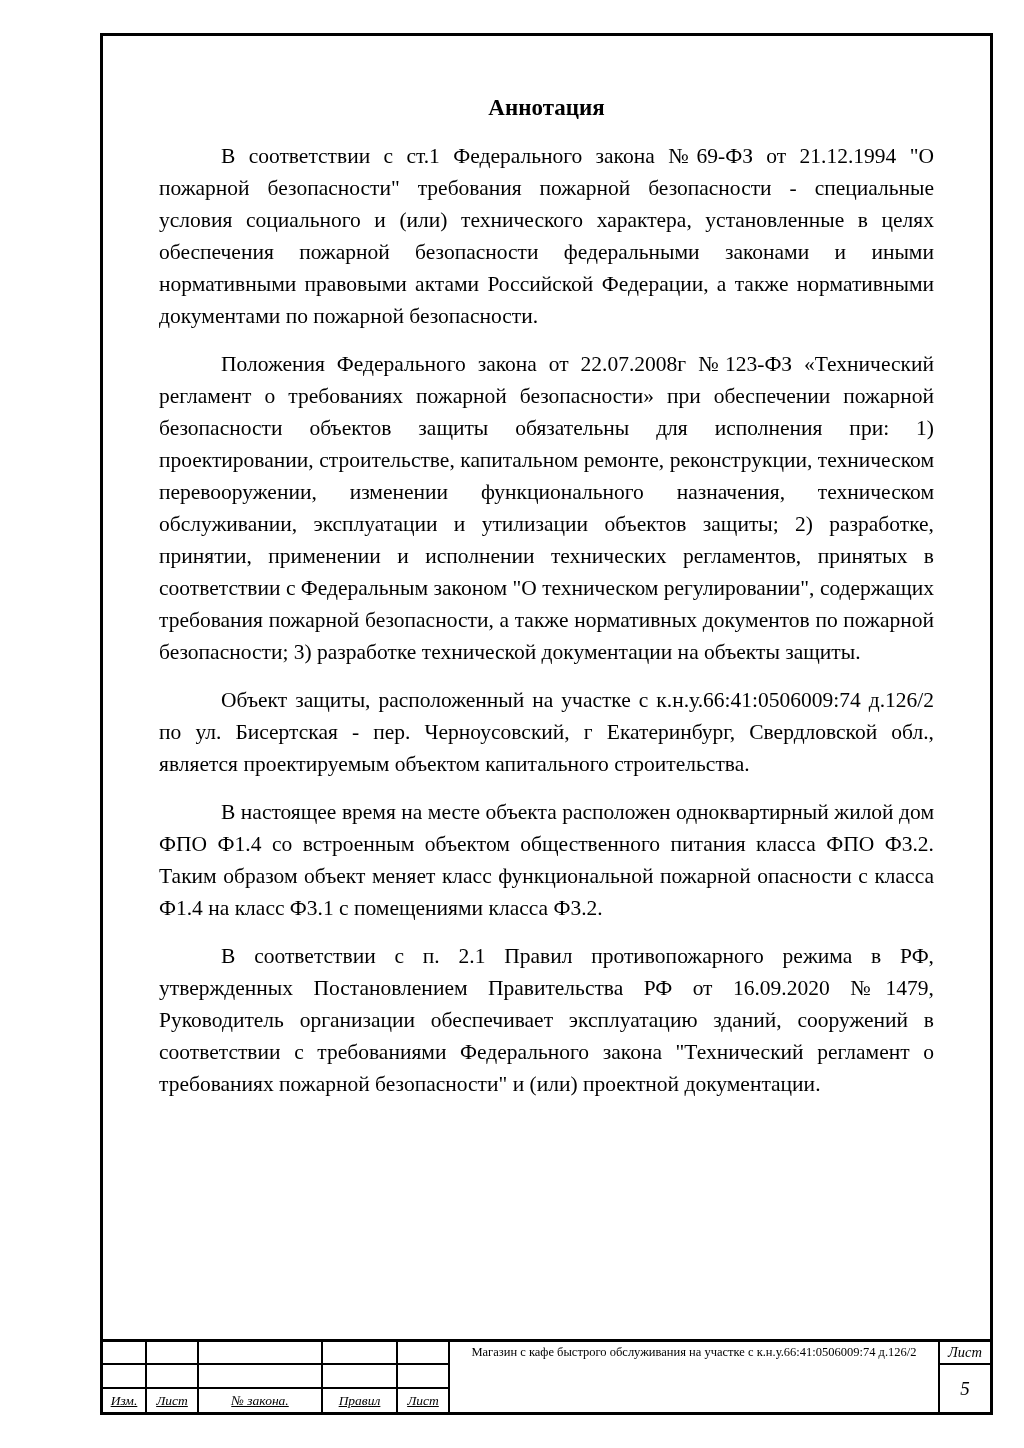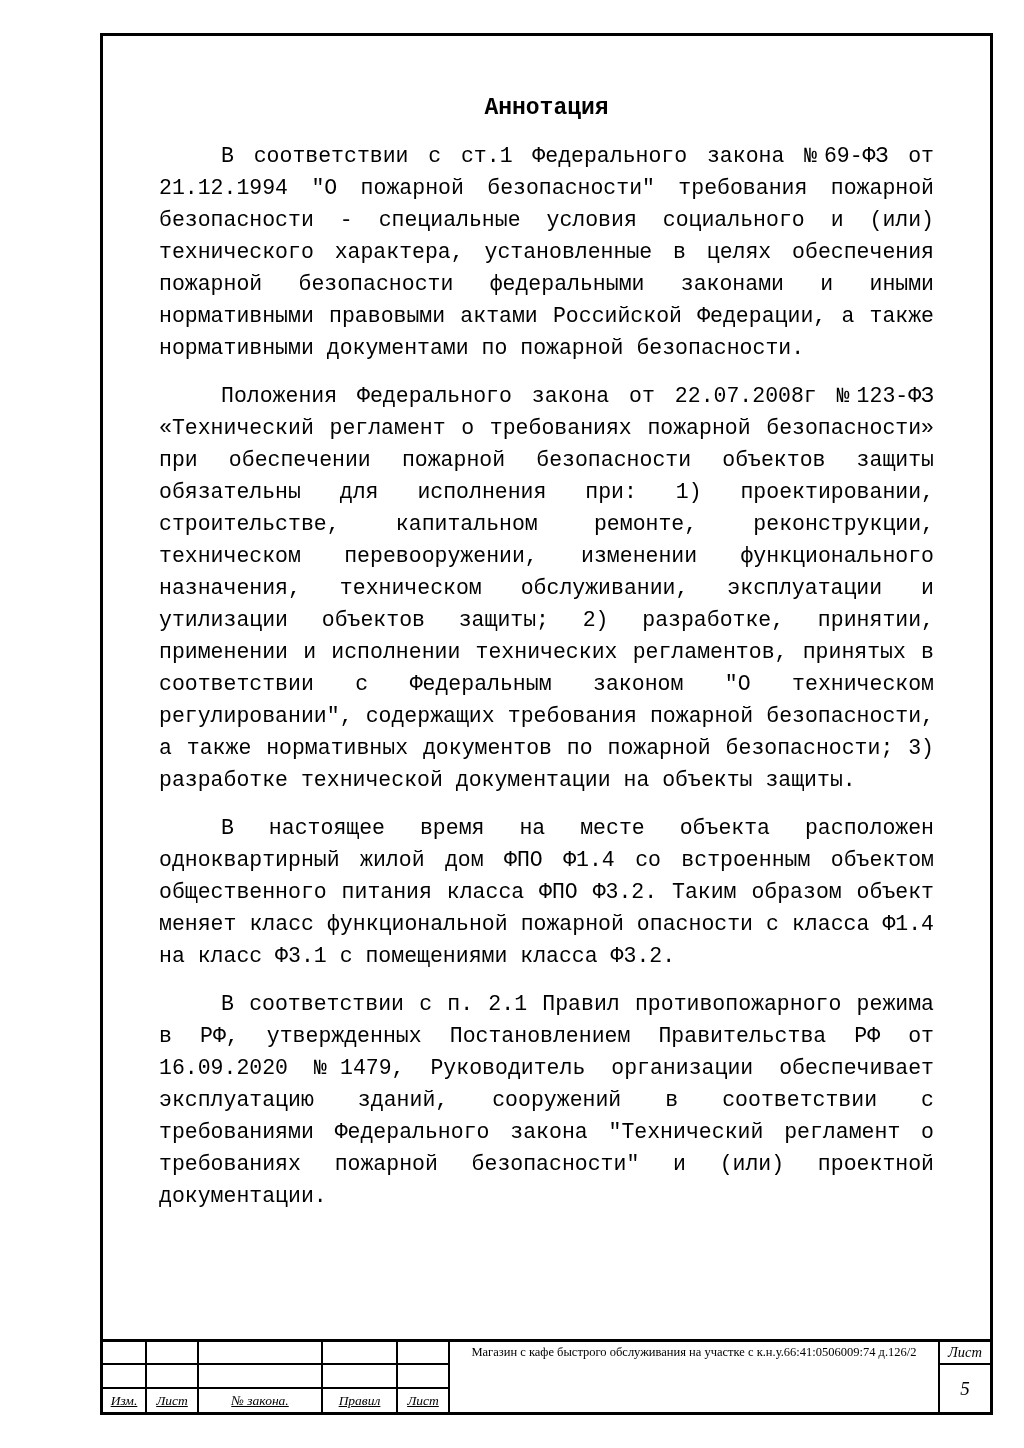--- a/index.html
+++ b/index.html
@@ -23,21 +23,20 @@
     border: 3px solid #000000;
     box-sizing: border-box;
     display: flex;
     flex-direction: column;
     background: #ffffff;
   }
   .content {
     flex: 1 1 auto;
     padding: 56px 40px 0 40px;
     overflow: hidden;
-    font-family: Liberation Mono, monospace;
   }
   .doc-title {
     margin: 0 0 6px 0;
     font-size: 23px;
     line-height: 32px;
     font-weight: bold;
     text-align: center;
   }
   .para {
     margin: 16px;
@@ -100,20 +99,21 @@
   }
 </style>
 </head>
 <body>
 
 <div class="frame">
   <div class="content">
     <h1 class="doc-title">Аннотация</h1>
     <p class="para">В соответствии с ст.1 Федерального закона №69-ФЗ от 21.12.1994 "О пожарной безопасности" требования пожарной безопасности - специальные условия социального и (или) технического характера, установленные в целях обеспечения пожарной безопасности федеральными законами и иными нормативными правовыми актами Российской Федерации, а также нормативными документами по пожарной безопасности.</p>
     <p class="para">Положения Федерального закона от 22.07.2008г №123-ФЗ «Технический регламент о требованиях пожарной безопасности» при обеспечении пожарной безопасности объектов защиты обязательны для исполнения при: 1) проектировании, строительстве, капитальном ремонте, реконструкции, техническом перевооружении, изменении функционального назначения, техническом обслуживании, эксплуатации и утилизации объектов защиты; 2) разработке, принятии, применении и исполнении технических регламентов, принятых в соответствии с Федеральным законом "О техническом регулировании", содержащих требования пожарной безопасности, а также нормативных документов по пожарной безопасности; 3) разработке технической документации на объекты защиты.</p>
+    <p class="para">Объект защиты, расположенный на участке с к.н.у.66:41:0506009:74 д.126/2 по ул. Бисертская - пер. Черноусовский, г Екатеринбург, Свердловской обл., является проектируемым объектом капитального строительства.</p>
     <p class="para">В настоящее время на месте объекта расположен одноквартирный жилой дом ФПО Ф1.4 со встроенным объектом общественного питания класса ФПО Ф3.2. Таким образом объект меняет класс функциональной пожарной опасности с класса Ф1.4 на класс Ф3.1 с помещениями класса Ф3.2.</p>
     <p class="para">В соответствии с п. 2.1 Правил противопожарного режима в РФ, утвержденных Постановлением Правительства РФ от 16.09.2020 №1479, Руководитель организации обеспечивает эксплуатацию зданий, сооружений в соответствии с требованиями Федерального закона "Технический регламент о требованиях пожарной безопасности" и (или) проектной документации.</p>
   </div>
 
   <div class="stamp">
 
     <div class="cell"></div>
     <div class="cell"></div>
     <div class="cell"></div>
     <div class="cell"></div>

